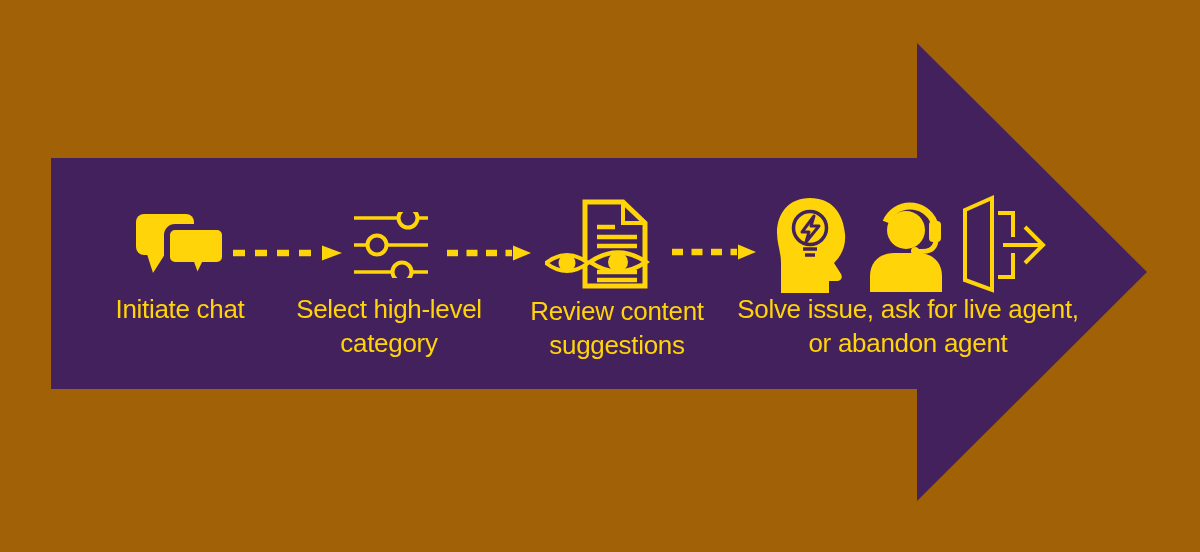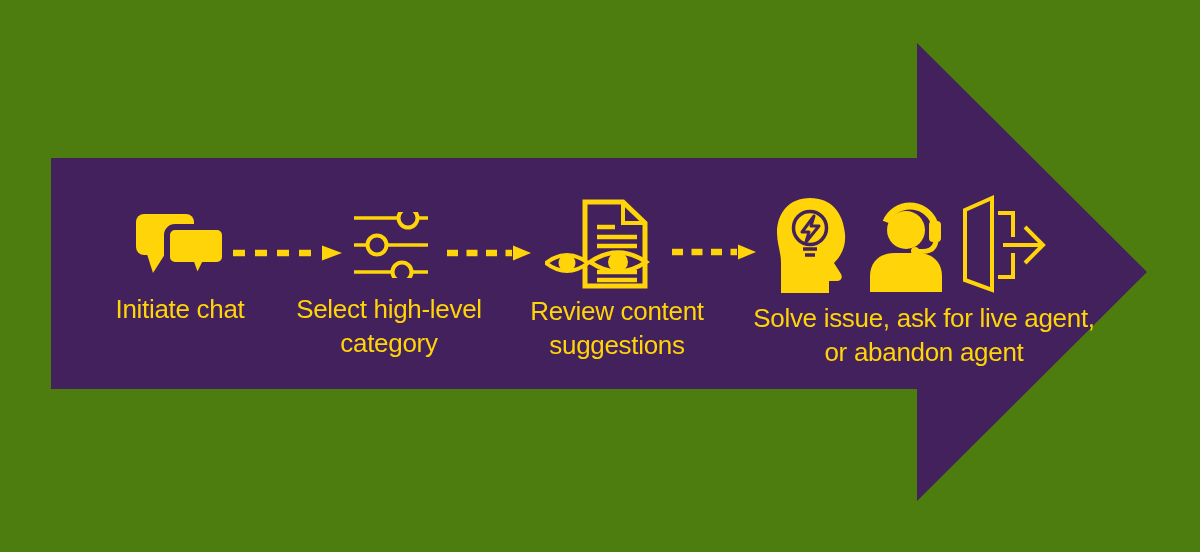--- a/index.html
+++ b/index.html
@@ -2,21 +2,21 @@
 <html><head>
 <meta charset="utf-8">
 <style>
   html,body { margin:0; padding:0; }
   body {
     width:1200px; height:552px;
     background:#49744E;
     font-family:"Liberation Sans", sans-serif;
     overflow:hidden;
   }
-  .stage { position:relative; width:1200px; height:552px; background:#4d7c0f; }
+  .stage { position:relative; width:1200px; height:552px; background:#a16207; }
   .big-arrow { position:absolute; left:0; top:0; }
   .icon { position:absolute; }
   .flow-label {
     position:absolute;
     transform:translateX(-50%);
     text-align:center;
     color:#FFD408;
     font-size:26px;
     line-height:34px;
     font-weight:500;
@@ -117,18 +117,18 @@
   <div class="flow-label" style="left:389px; top:292px;">
     <div>Select high-level</div>
     <div>category</div>
   </div>
 
   <div class="flow-label" style="left:617px; top:294px;">
     <div>Review content</div>
     <div>suggestions</div>
   </div>
 
-  <div class="flow-label" style="left:908px; top:301px;margin-left:16px;">
+  <div class="flow-label" style="left:908px; top:292px;">
     <div>Solve issue, ask for live agent,</div>
     <div>or abandon agent</div>
   </div>
 
 </div>
 
 </body></html>

